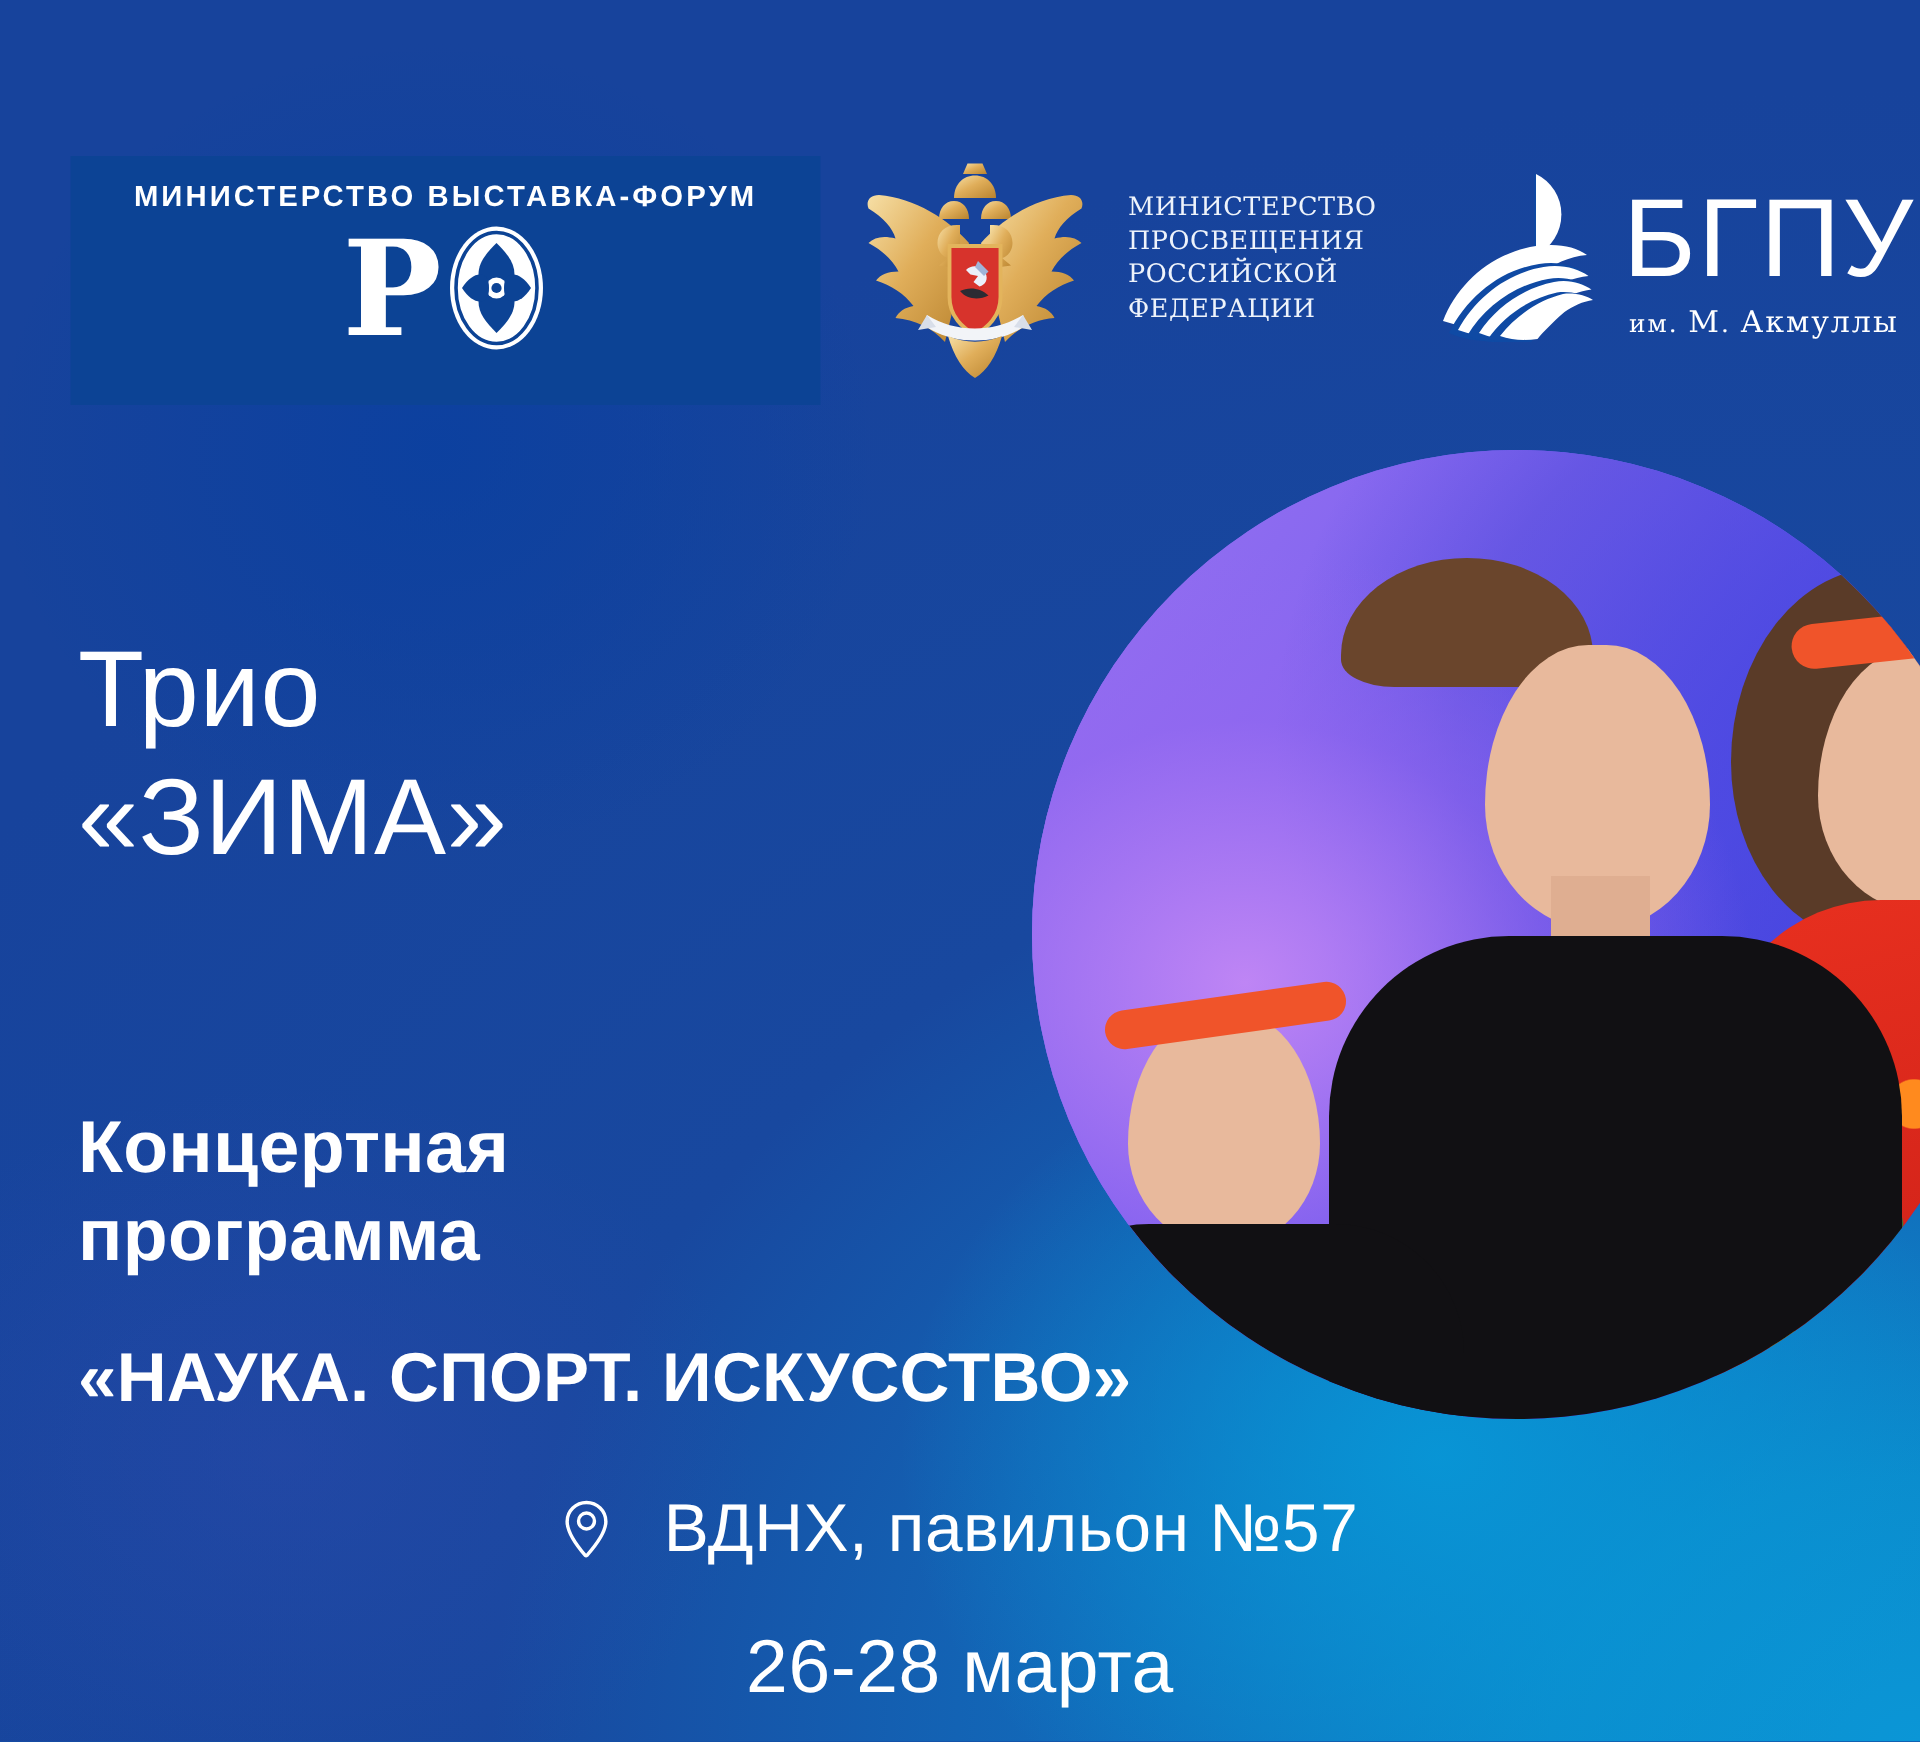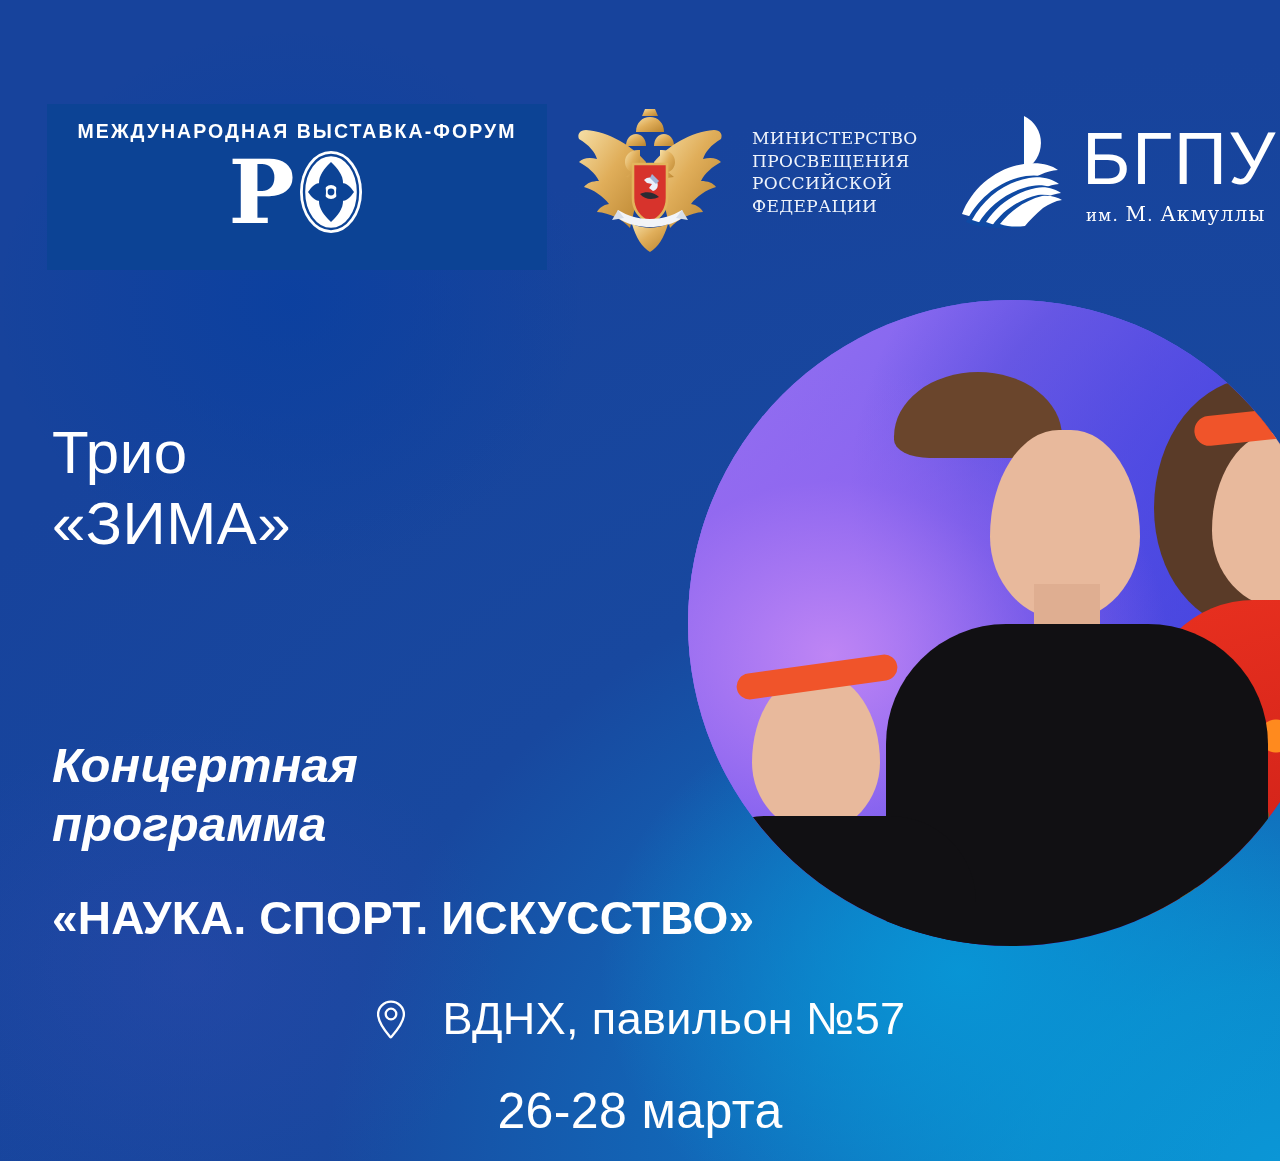--- a/index.html
+++ b/index.html
@@ -142,27 +142,27 @@
       radial-gradient(circle at 14% 74%, #f5d21a 0 10px, transparent 11px),
       radial-gradient(circle at 50% 86%, #1f7a35 0 11px, transparent 12px),
       radial-gradient(circle at 88% 82%, #f7b814 0 12px, transparent 13px),
       radial-gradient(circle at 40% 34%, #ff8a1e 0 16px, transparent 17px),
       linear-gradient(165deg, #e8301f 0%, #d4241a 55%, #a81712 100%);
   }
 
   
   #trio {
     position:absolute; left:52px; top:418px;
-    color:#fff; font-size:60px; line-height:1.18;
+    color:#fff; font-size:72px; line-height:1.18;
     font-weight:300; letter-spacing:.5px; white-space:pre-line;
   }
   #concert {
     position:absolute; left:52px; top:736px;
     color:#fff; font-size:49px; line-height:1.2;
-    font-weight:bold; letter-spacing:.2px; white-space:pre-line;font-style:italic;
+    font-weight:bold; letter-spacing:.2px; white-space:pre-line;
   }
   #program {
     position:absolute; left:52px; top:891px;
     color:#fff; font-size:46px; font-weight:bold;
     letter-spacing:.2px; white-space:nowrap;
   }
 
   
   #venueLine {
     position:absolute; left:0; top:993px; width:1280px;
@@ -183,21 +183,21 @@
 
 <div id="poster">
 
   <div id="bgTintA"></div>
   <div id="bgTintB"></div>
   <div id="bgTintC"></div>
 
   <div id="logoRow">
 
     <div id="russiaLogo">
-      <div id="russiaKicker">МЕЖДУНАРОДНАЯ ВЫСТАВКА-ФОРУМ</div>
+      <div id="russiaKicker">МИНИСТЕРСТВО ВЫСТАВКА-ФОРУМ</div>
       <div id="russiaWord">
         <span>Р</span>
         <span class="orn">
           <svg viewBox="0 0 74 86" width="74" height="86" aria-hidden="true">
             <ellipse cx="37" cy="43" rx="31" ry="41" fill="#fff"></ellipse>
             <ellipse cx="37" cy="43" rx="27" ry="37" fill="none" stroke="#0c4395" stroke-width="2.4"></ellipse>
             <path d="M37 13c-7 7-12 13-12 21 0 7 5 10 12 10s12-3 12-10c0-8-5-14-12-21z" fill="#0c4395"></path>
             <path d="M37 73c-7-7-12-13-12-21 0-7 5-10 12-10s12 3 12 10c0 8-5 14-12 21z" fill="#0c4395"></path>
             <circle cx="37" cy="43" r="7" fill="#fff"></circle>
             <circle cx="37" cy="43" r="3.4" fill="#0c4395"></circle>

